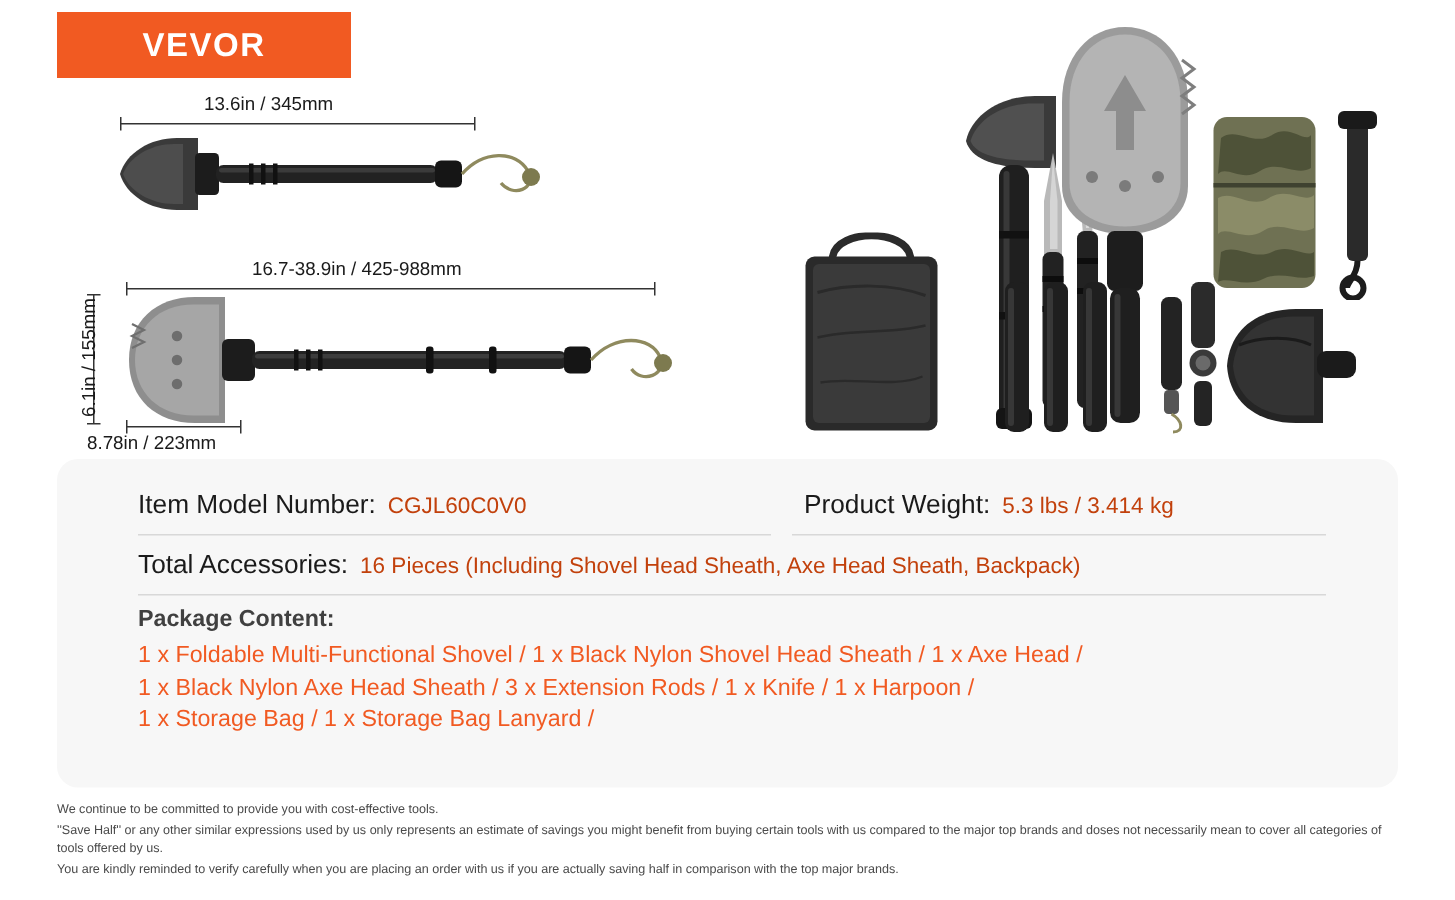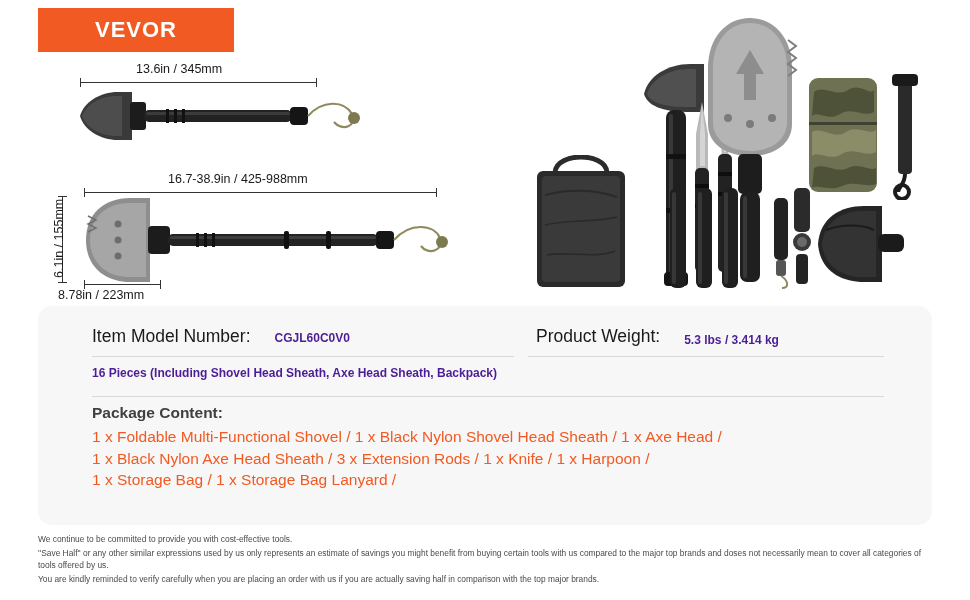--- a/index.html
+++ b/index.html
@@ -68,30 +68,30 @@
     left: 38px;
     top: 306px;
     width: 894px;
     height: 219px;
     background: #f7f7f7;
     border-radius: 14px;
   }
   .field {
     display: flex;
     align-items: baseline;
-    gap: 24px;
+    gap: 8px;
   }
   .field-label {
     font-size: 17.5px;
     color: #1a1a1a;
   }
   .field-value {
-    font-size: 12px;
-    color: #4c1d95;
-    font-weight: bold;
+    font-size: 15px;
+    color: #c2410c;
+    font-weight: normal;
   }
   .underline {
     position: absolute;
     height: 1px;
     background: #d8d8d8;
   }
   .pkg-title {
     position: absolute;
     left: 54px;
     top: 98px;
@@ -305,27 +305,28 @@
 </div>
 
 <div class="info-panel">
 
   <div class="field" style="position:absolute; left:54px; top:20px;">
     <span class="field-label">Item Model Number:</span>
     <span class="field-value">CGJL60C0V0</span>
   </div>
   <div class="underline" style="left:54px; top:50px; width:422px;"></div>
 
-  <div class="field" style="position:absolute; left:498px; top:20px;align-items:flex-end;">
+  <div class="field" style="position:absolute; left:498px; top:20px;">
     <span class="field-label">Product Weight:</span>
     <span class="field-value">5.3 lbs / 3.414 kg</span>
   </div>
   <div class="underline" style="left:490px; top:50px; width:356px;"></div>
 
   <div class="field" style="position:absolute; left:54px; top:60px;">
+    <span class="field-label">Total Accessories:</span>
     <span class="field-value">16 Pieces (Including Shovel Head Sheath, Axe Head Sheath, Backpack)</span>
   </div>
   <div class="underline" style="left:54px; top:90px; width:792px;"></div>
 
   <div class="pkg-title">Package Content:</div>
   <div class="pkg-lines">
     <div class="pkg-line">1 x Foldable Multi-Functional Shovel / 1 x Black Nylon Shovel Head Sheath / 1 x Axe Head /</div>
     <div class="pkg-line">1 x Black Nylon Axe Head Sheath / 3 x Extension Rods / 1 x Knife / 1 x Harpoon /</div>
     <div class="pkg-line">1 x Storage Bag / 1 x Storage Bag Lanyard /</div>
   </div>

